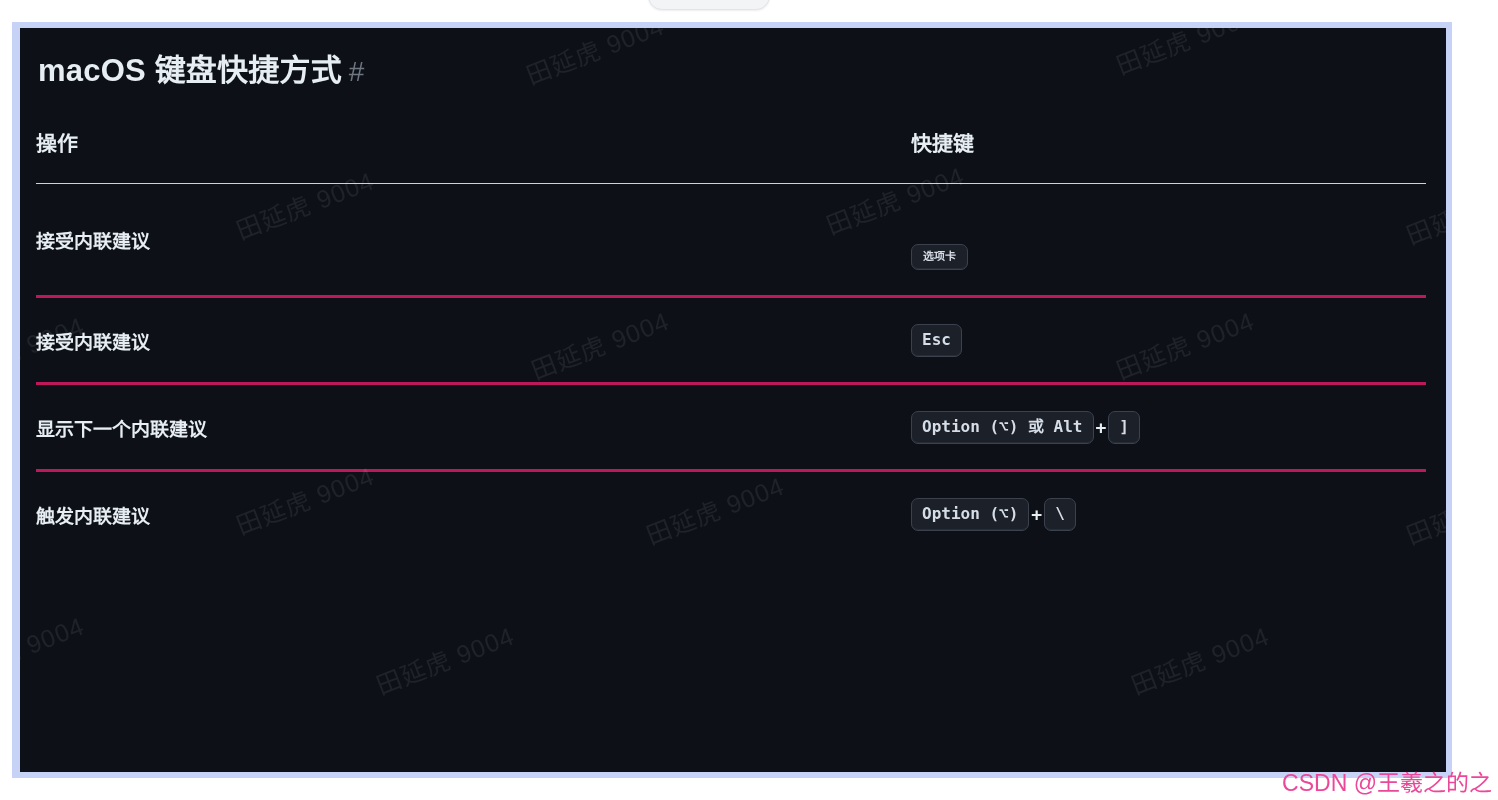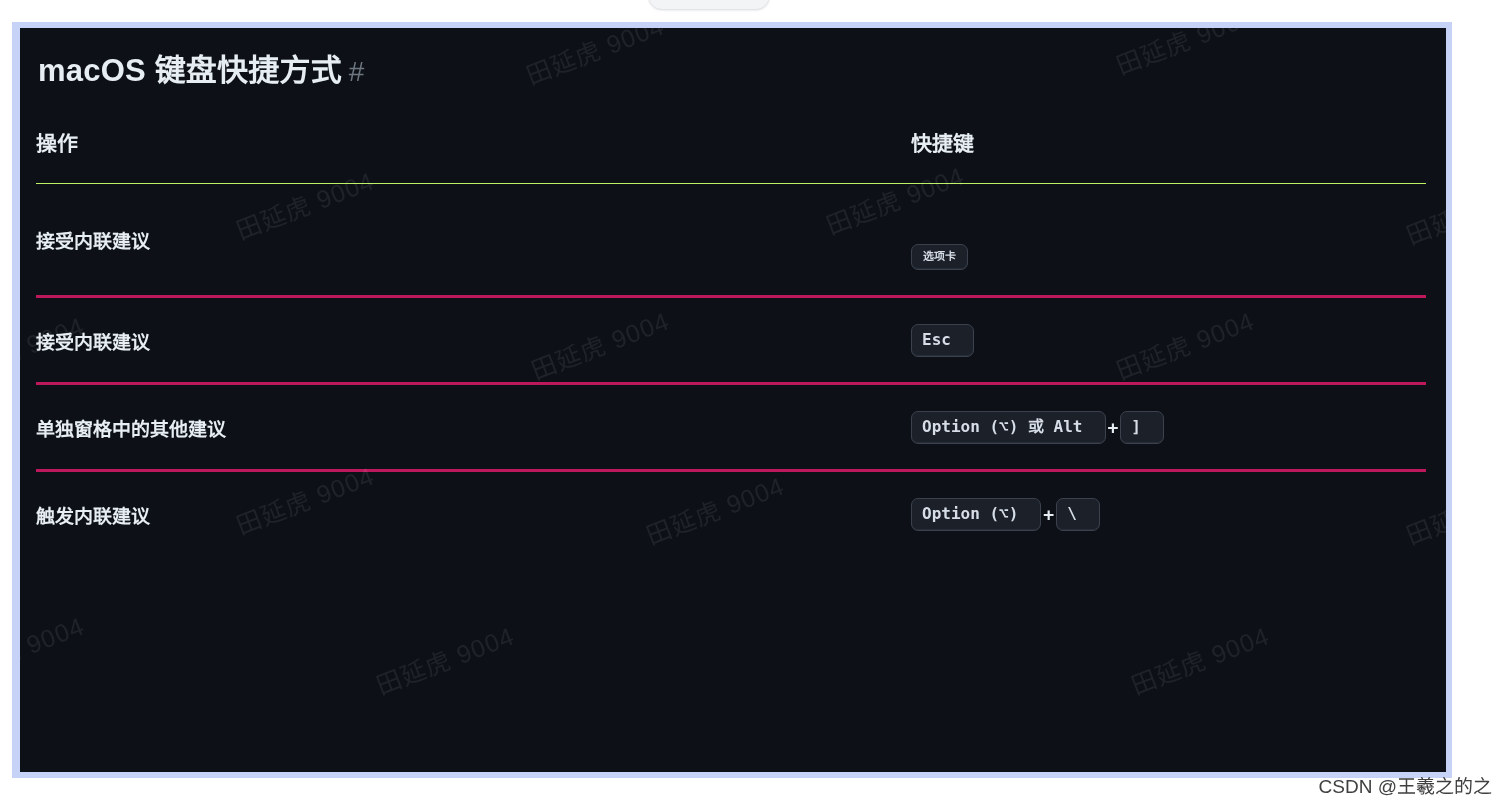--- a/index.html
+++ b/index.html
@@ -124,21 +124,21 @@
 
   kbd {
     display: inline-block;
     font-family: "DejaVu Sans Mono", "Liberation Mono", monospace;
     font-size: 16px;
     line-height: 1;
     color: #d6dde6;
     background: #1b2029;
     border: 1px solid #3b424d;
     border-radius: 7px;
-    padding: 7px 22px 8px 10px;
+    padding: 7px 10px 8px 10px;
     vertical-align: middle;
     box-shadow: inset 0 -1px 0 #272d36;
   }
   kbd.kbd-cjk {
     font-family: "Liberation Sans", "DejaVu Sans", sans-serif;
     font-size: 11px;
     font-weight: 700;
     padding: 6px 11px 7px 11px;
     margin-top: 34px;
   }
@@ -151,22 +151,22 @@
     padding: 0 2px;
     vertical-align: middle;
   }
 
   
   #csdn-credit {
     position: absolute;
     right: 6px;
     bottom: 2px;
     z-index: 9;
-    font-size: 19px;
-    color: #404040;
+    font-size: 23px;
+    color: #ec4899;
     font-family: "Liberation Sans", "DejaVu Sans", sans-serif;
     white-space: nowrap;
   }
 </style>
 </head>
 <body>
 
 <div id="top-chip"></div>
 
 <div id="panel-frame">
@@ -209,21 +209,21 @@
         <tbody id="table-body">
             <tr>
               <td class="action-cell">接受内联建议</td>
               <td class="key-cell"><kbd class="kbd-cjk">选项卡</kbd></td>
             </tr>
             <tr>
               <td class="action-cell">接受内联建议</td>
               <td class="key-cell"><kbd>Esc</kbd></td>
             </tr>
             <tr>
-              <td class="action-cell">单独窗格中的其他建议</td>
+              <td class="action-cell">显示下一个内联建议</td>
               <td class="key-cell"><kbd>Option (⌥) 或 Alt</kbd><span class="kbd-plus">+</span><kbd>]</kbd></td>
             </tr>
             <tr>
               <td class="action-cell">触发内联建议</td>
               <td class="key-cell"><kbd>Option (⌥)</kbd><span class="kbd-plus">+</span><kbd>\</kbd></td>
             </tr>
           </tbody>
       </table>
 
     </div>

